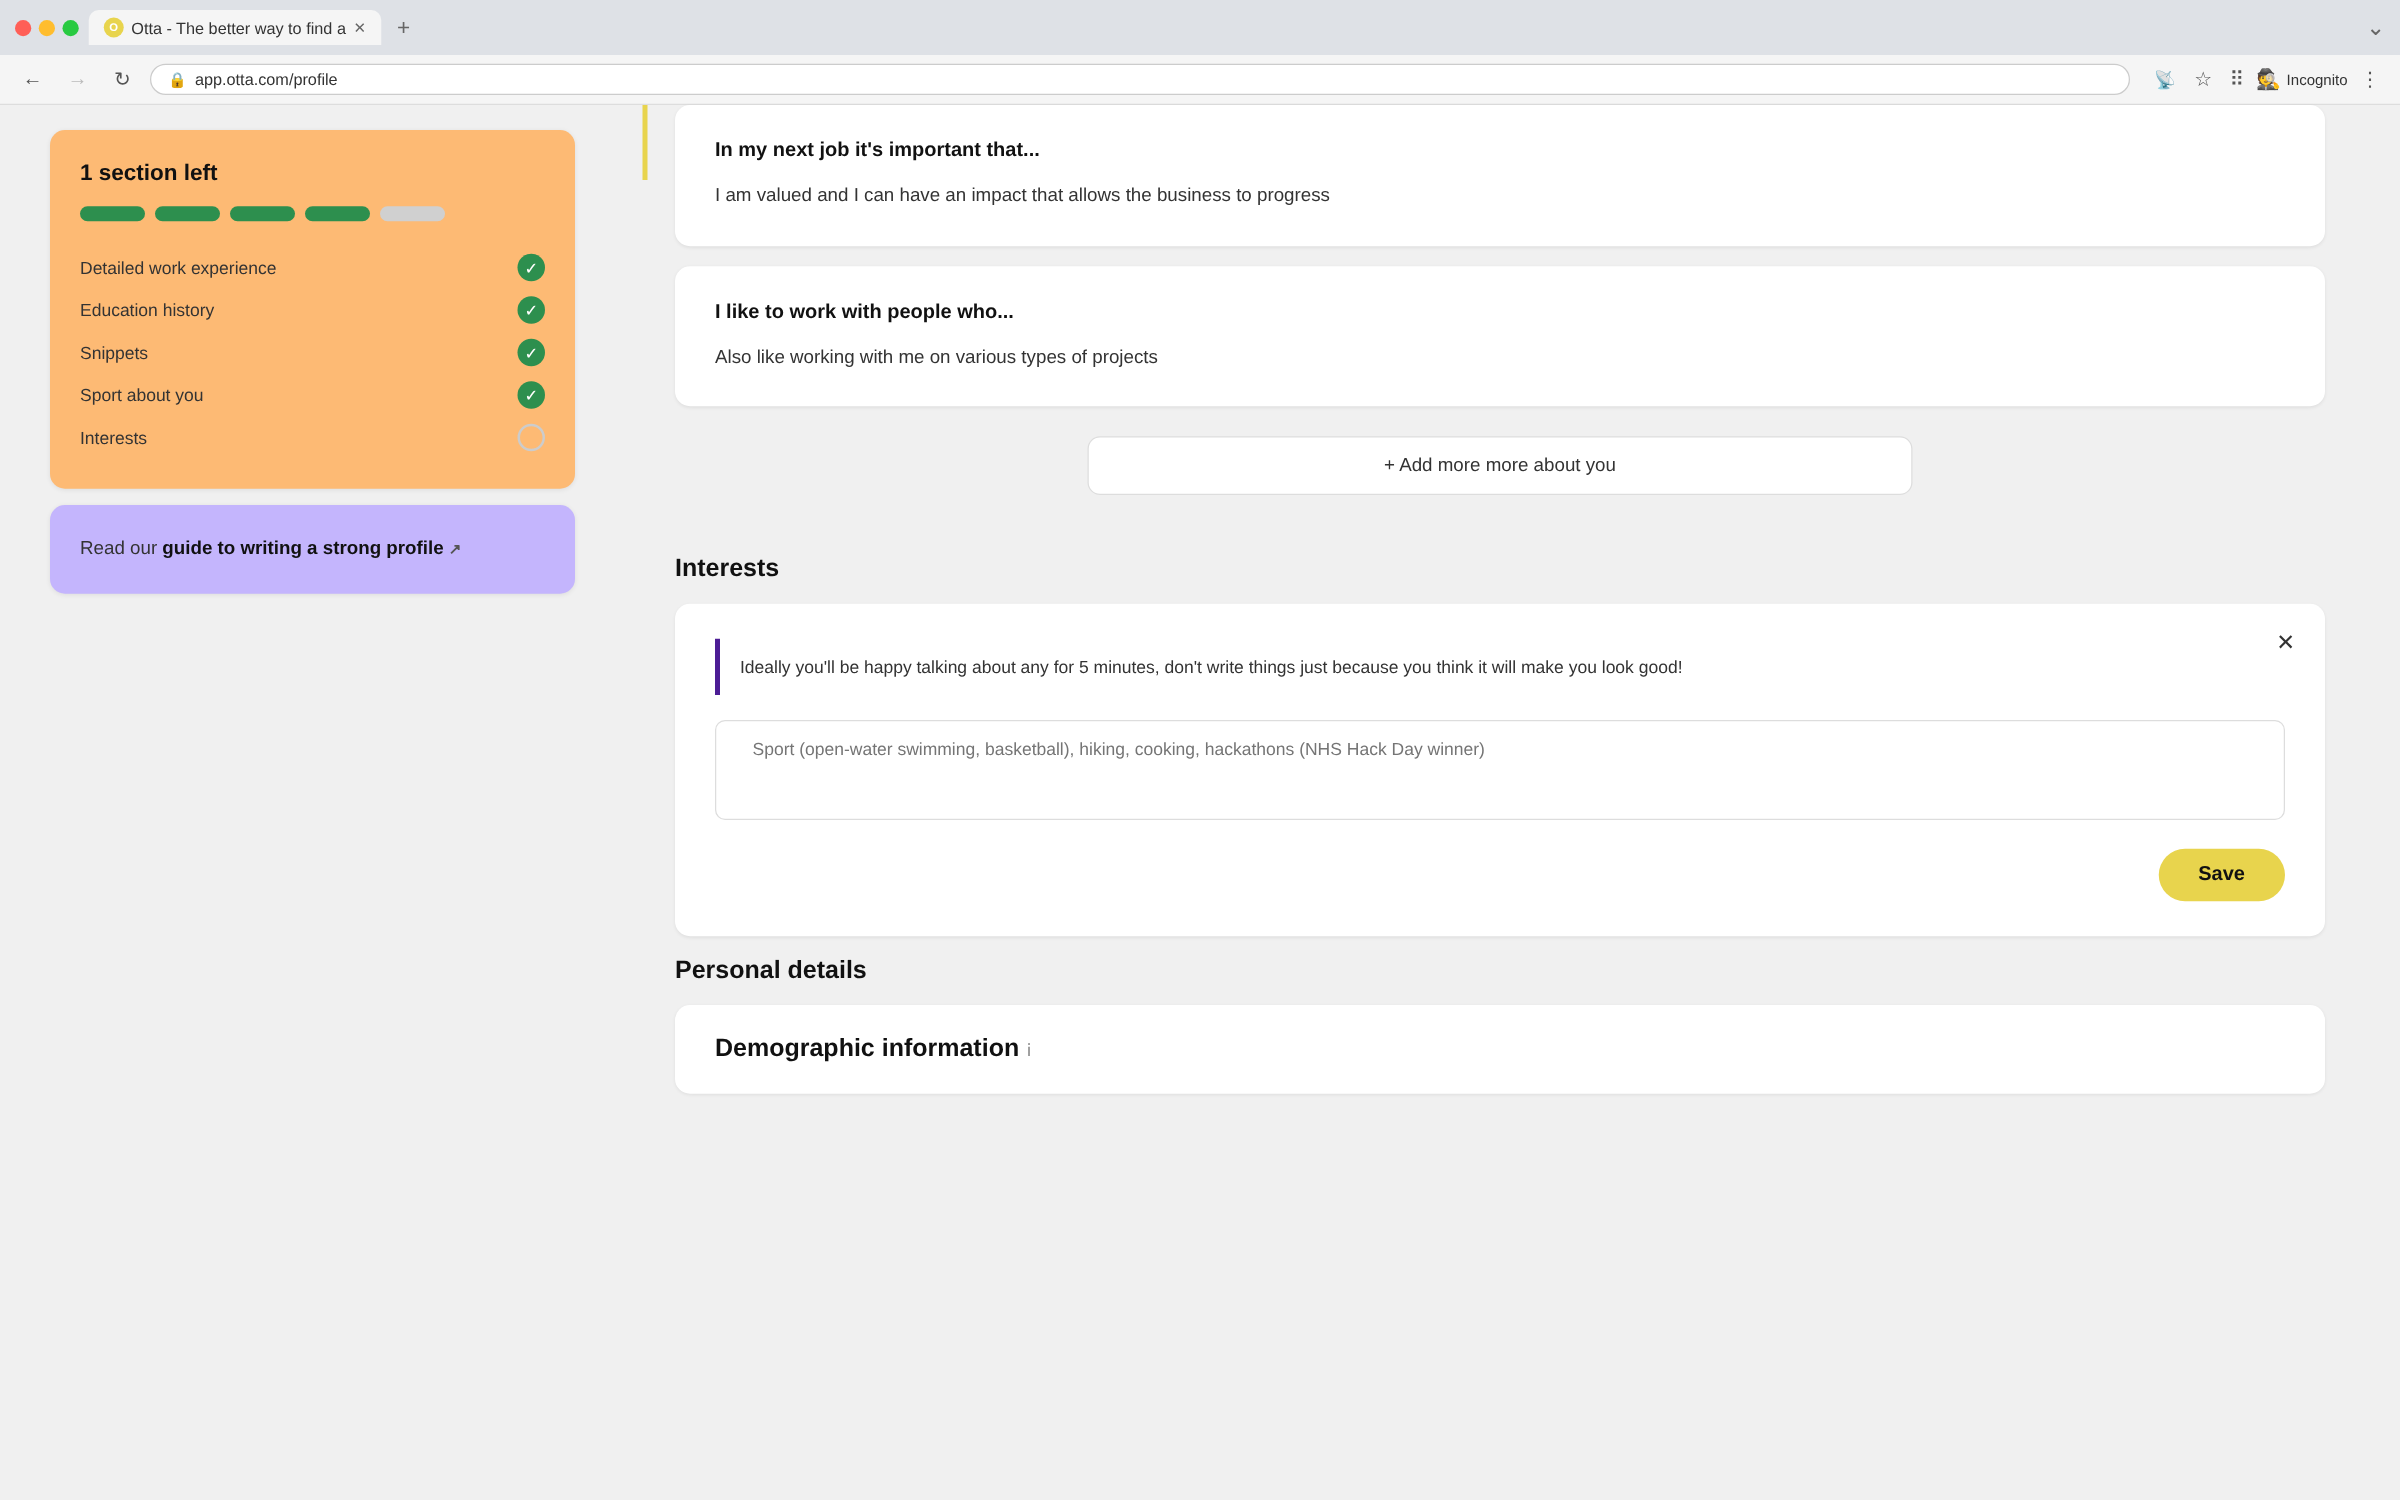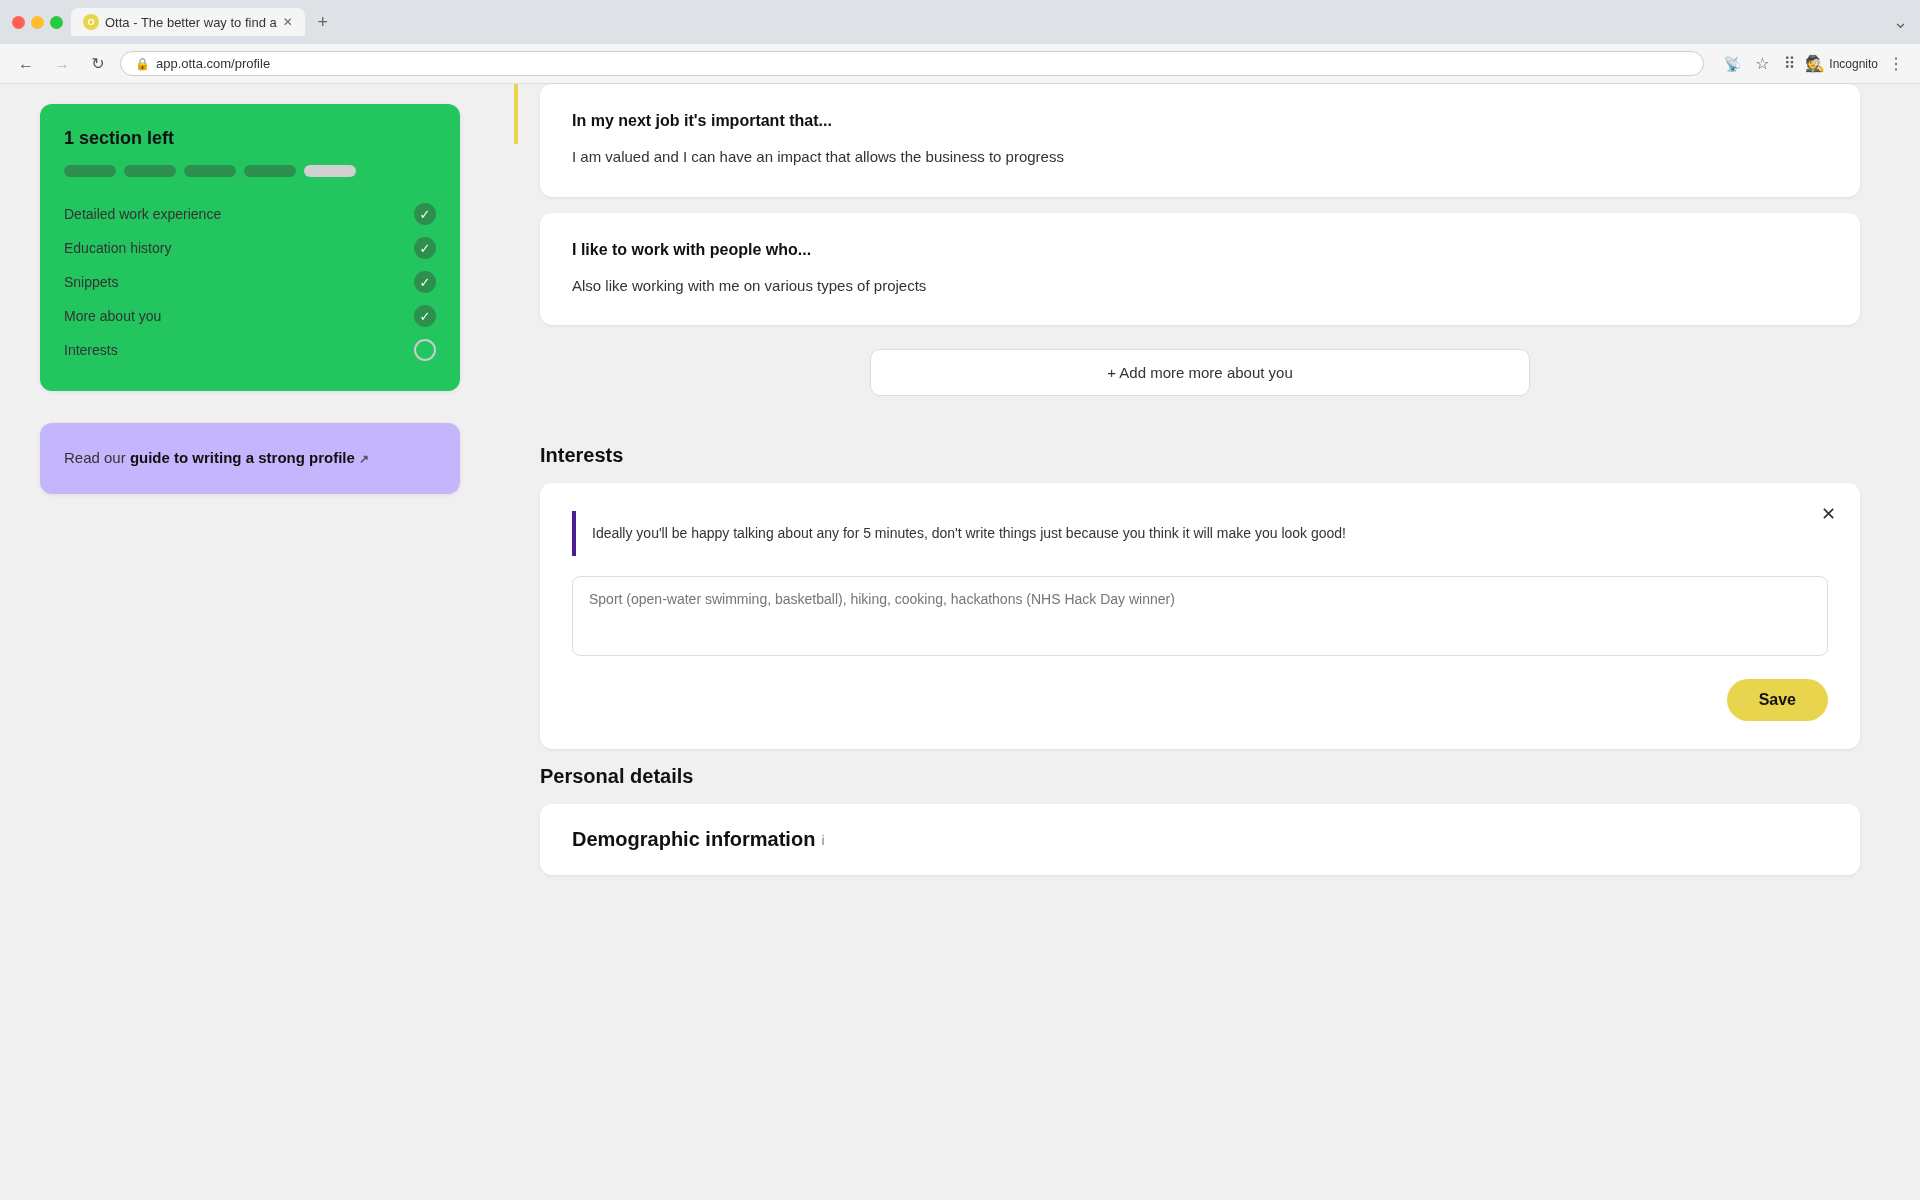--- a/index.html
+++ b/index.html
@@ -145,24 +145,24 @@
 
     
     .sidebar-area {
       width: 500px;
       padding: 20px 40px;
       flex-shrink: 0;
     }
 
     
     .progress-card {
-      background: #22c55e;
+      background: #fdba74;
       border-radius: 12px;
       padding: 24px;
-      margin-bottom: 32px;
+      margin-bottom: 13px;
       box-shadow: 0 1px 4px rgba(0,0,0,0.08);
     }
     .progress-title {
       font-size: 18px;
       font-weight: 600;
       color: #111;
       margin-bottom: 16px;
     }
     .progress-pills {
       display: flex;
@@ -305,21 +305,21 @@
       font-size: 14px;
       color: #333;
       line-height: 1.5;
       background: transparent;
     }
 
     .interests-textarea {
       width: 100%;
       border: 1.5px solid #ddd;
       border-radius: 8px;
-      padding: 14px 16px;
+      padding: 14px 29px;
       font-size: 14px;
       color: #999;
       resize: none;
       min-height: 80px;
       font-family: inherit;
       outline: none;
     }
 
     .save-row {
       display: flex;
@@ -427,21 +427,21 @@
       </div>
       <div class="checklist-item">
         <span>Education history</span>
         <div class="check-icon check-done">✓</div>
       </div>
       <div class="checklist-item">
         <span>Snippets</span>
         <div class="check-icon check-done">✓</div>
       </div>
       <div class="checklist-item">
-        <span>More about you</span>
+        <span>Sport about you</span>
         <div class="check-icon check-done">✓</div>
       </div>
       <div class="checklist-item">
         <span>Interests</span>
         <div class="check-icon check-empty"></div>
       </div>
     </div>
 
     <div class="guide-card">
       <span>Read our </span>

